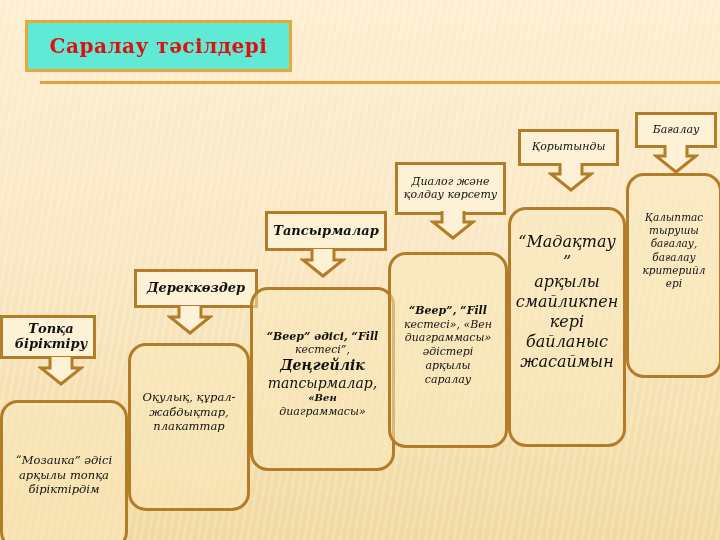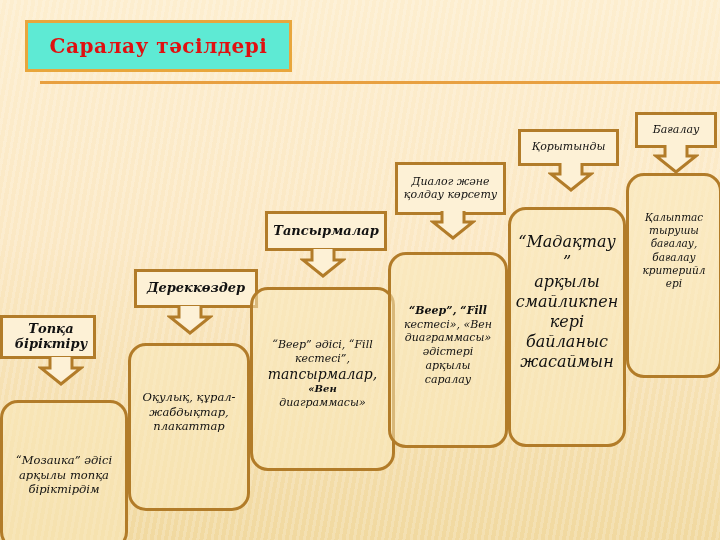--- a/index.html
+++ b/index.html
@@ -78,22 +78,23 @@
 </div>
 
 <div class="step-label" style="left:265px; top:211px; width:122px; height:40px; font-size:13px;">
   <span>Тапсырмалар</span>
 </div>
 <svg class="arrow" style="left:300px; top:248px;" width="46" height="30" viewBox="0 0 46 30">
   <path d="M12 1 V12 H3 L23 28 L43 12 H34 V1" fill="#fdf1d6" stroke="#b27c29" stroke-width="3"></path>
 </svg>
 <div class="card" style="left:250px; top:287px; width:145px; height:184px; font-size:11px;">
   <div style="margin-top:-10px;">
-    <span style="font-weight:normal;">“Веер” әдісі, “Fill</span>
+    <span style="font-weight:bold;">“Веер” әдісі, “Fill</span>
     <span>кестесі”,</span>
+    <span style="font-weight:bold; font-size:14px;">Деңгейлік</span>
     <span style="font-weight:normal; font-size:14px;">тапсырмалар,</span>
     <span style="font-weight:bold; font-size:10px;">«Вен</span>
     <span>диаграммасы»</span>
   </div>
 </div>
 
 <div class="step-label" style="left:395px; top:162px; width:111px; height:53px; font-size:11px; font-weight:normal;">
   <span>Диалог және қолдау көрсету</span>
 </div>
 <svg class="arrow" style="left:430px; top:210px;" width="46" height="30" viewBox="0 0 46 30">

